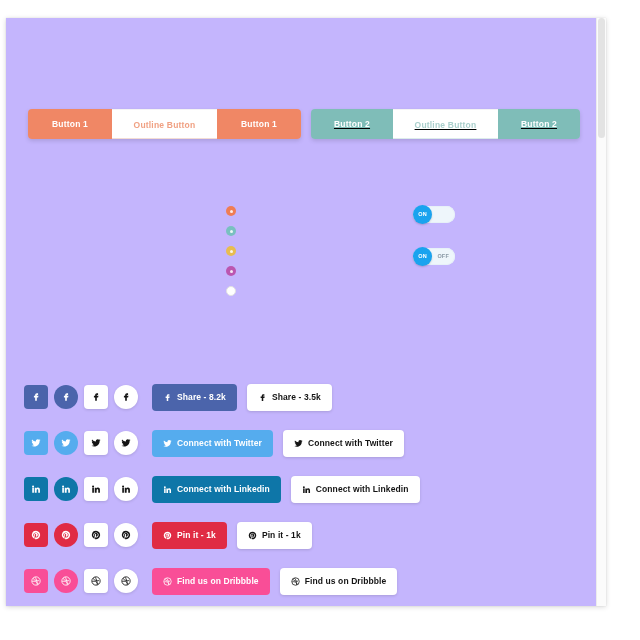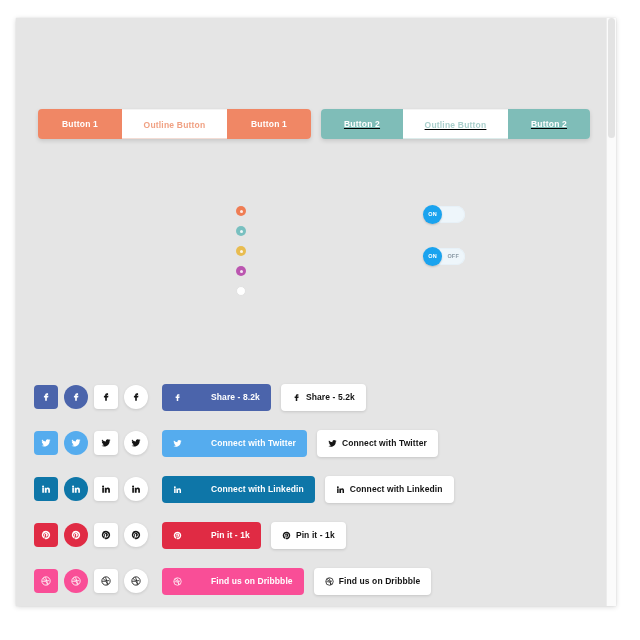--- a/index.html
+++ b/index.html
@@ -15,25 +15,25 @@
   #page {
     position: relative;
     width: 640px;
     height: 640px;
     background: #ffffff;
   }
 
   
   .card {
     position: absolute;
-    left: 16px;
+    left: 6px;
     top: 18px;
     width: 600px;
     height: 588px;
-    background: #e5e5e5;
+    background: #c4b5fd;
     box-shadow: 0 1px 5px rgba(0,0,0,0.16), 0 0 1px rgba(0,0,0,0.12);
     overflow: hidden;
   }
 
   .card-inner {
     position: absolute;
     left: 0;
     top: 0;
     width: 600px;
     height: 588px;
@@ -223,21 +223,21 @@
     padding: 0 11px;
     border-radius: 4px;
     font-size: 8.5px;
     font-weight: bold;
     letter-spacing: 0.1px;
     white-space: nowrap;
     cursor: pointer;
     margin-right: 10px;
     box-sizing: border-box;
   }
-  .social-btn.filled { color: #ffffff; gap: 24px; }
+  .social-btn.filled { color: #ffffff; }
   .social-btn.white {
     background: #ffffff;
     color: #141414;
     box-shadow: 0 1px 3px rgba(0,0,0,0.14);
   }
   .spacer-gap { width: 8px; flex: 0 0 auto; }
 </style>
 </head>
 <body>
 
@@ -306,21 +306,21 @@
           <div class="social-btn filled" style="background:#4b64ab;">
             <svg viewBox="0 0 24 24" fill="currentColor">
                 <path d="M14 7h3V3h-3c-2.2 0-4 1.8-4 4v2H7v4h3v8h4v-8h3l1-4h-4V7c0-.6.4-1 1-1z"></path>
               </svg>
             <span>Share - 8.2k</span>
           </div>
           <div class="social-btn white">
             <svg viewBox="0 0 24 24" fill="currentColor">
                 <path d="M14 7h3V3h-3c-2.2 0-4 1.8-4 4v2H7v4h3v8h4v-8h3l1-4h-4V7c0-.6.4-1 1-1z"></path>
               </svg>
-            <span>Share - 5.2k</span>
+            <span>Share - 3.5k</span>
           </div>
         </div>
 
         <div class="social-row">
           <div class="sq-icon filled" style="background:#55acee;">
             <svg viewBox="0 0 24 24" fill="currentColor">
                 <path d="M23 5a9 9 0 0 1-2.6.7 4.5 4.5 0 0 0 2-2.5 9 9 0 0 1-2.9 1.1 4.5 4.5 0 0 0-7.7 4.1A12.8 12.8 0 0 1 2.5 3.7a4.5 4.5 0 0 0 1.4 6 4.4 4.4 0 0 1-2-.6 4.5 4.5 0 0 0 3.6 4.4 4.5 4.5 0 0 1-2 .1 4.5 4.5 0 0 0 4.2 3.1A9 9 0 0 1 1 18.6a12.7 12.7 0 0 0 6.9 2c8.3 0 12.8-6.9 12.8-12.8v-.6A9 9 0 0 0 23 5z"></path>
               </svg>
           </div>
           <div class="circ-icon filled" style="background:#55acee;">

